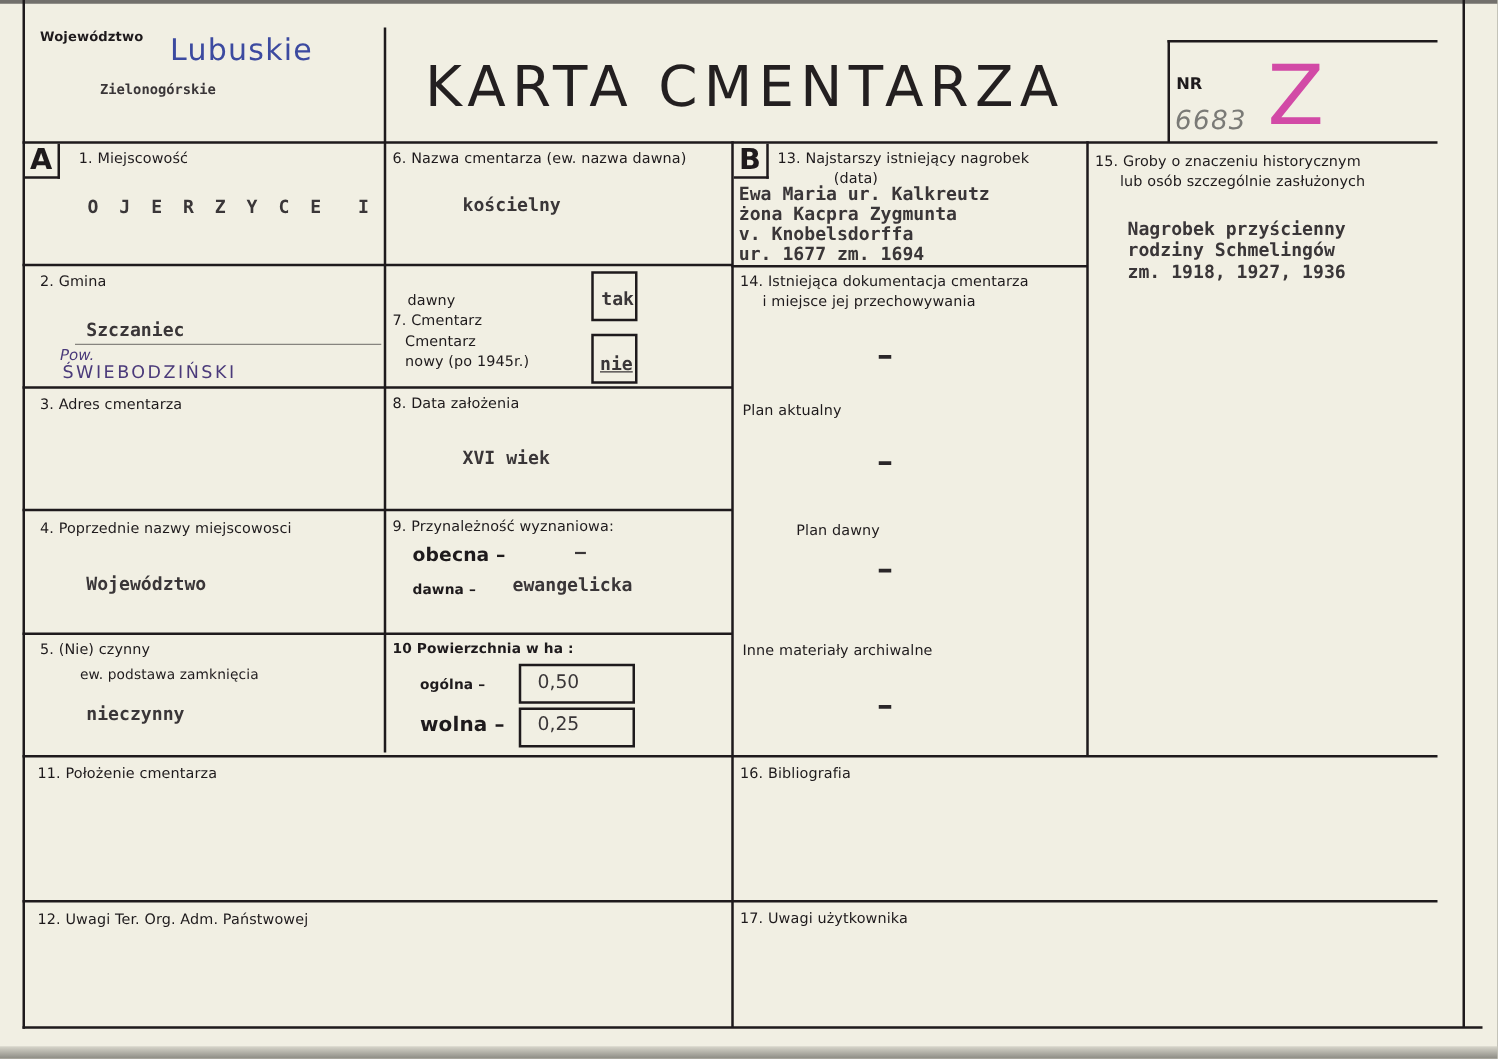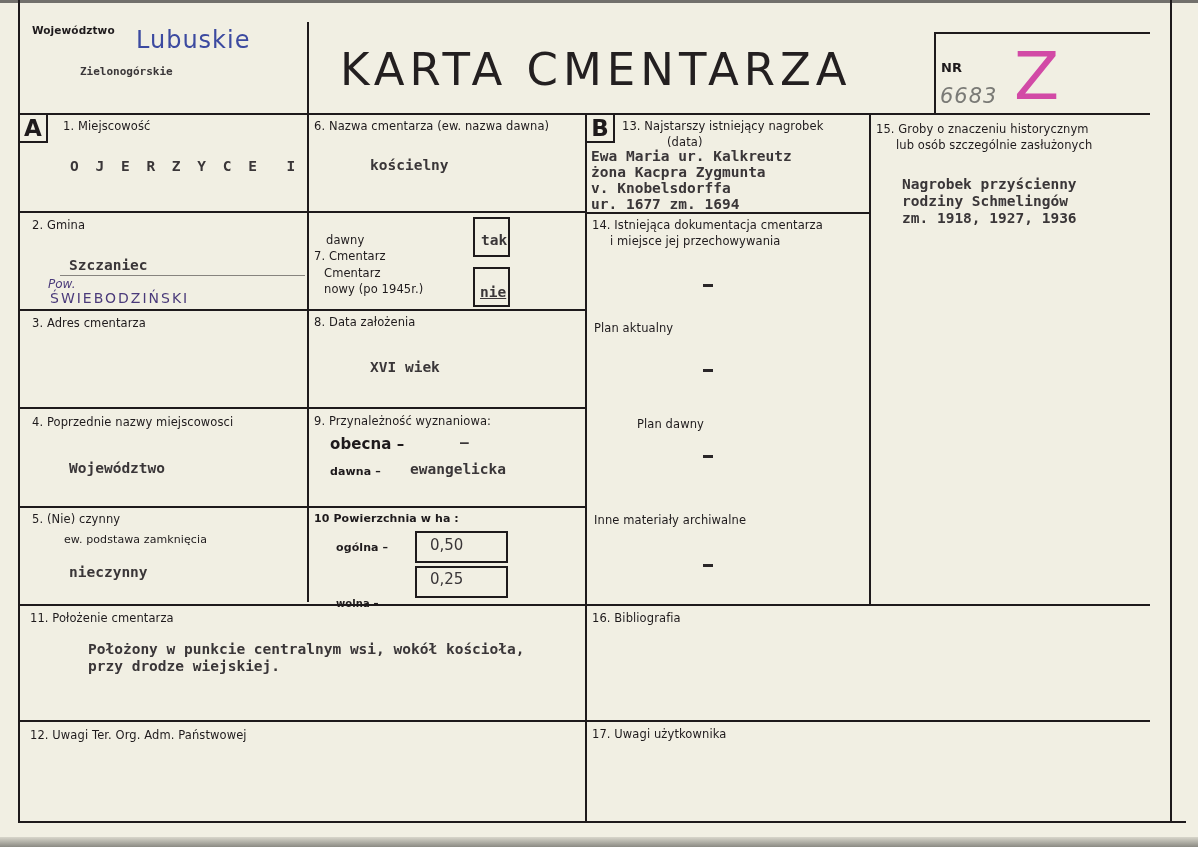--- a/index.html
+++ b/index.html
@@ -93,21 +93,21 @@
   <div class="lbl" style="left:314px;top:414px;">9. Przynależność   wyznaniowa:</div>
   <div class="lbl" style="left:330px;top:437px;font-weight:bold;font-size:15px;">obecna –</div>
   <div class="tw" style="left:460px;top:434px;">–</div>
   <div class="lbl" style="left:330px;top:464px;font-weight:bold;font-size:11px;">dawna  –</div>
   <div class="tw" style="left:410px;top:461px;">ewangelicka</div>
 
   <div class="lbl" style="left:314px;top:511px;font-weight:bold;font-size:11px;">10 Powierzchnia   w  ha :</div>
   <div class="lbl" style="left:336px;top:540px;font-weight:bold;font-size:11px;">ogólna –</div>
   <div class="boxed" style="left:415px;top:531px;width:89px;height:28px;"></div>
   <div class="tw" style="left:430px;top:537px;font-weight:normal;font-family:'DejaVu Sans', sans-serif;font-size:15px;">0,50</div>
-  <div class="lbl" style="left:336px;top:596px;font-weight:bold;font-size:10px;">wolna  –</div>
+  <div class="lbl" style="left:336px;top:572px;font-weight:bold;font-size:16px;">wolna  –</div>
   <div class="boxed" style="left:415px;top:566px;width:89px;height:28px;"></div>
   <div class="tw" style="left:430px;top:571px;font-weight:normal;font-family:'DejaVu Sans', sans-serif;font-size:15px;">0,25</div>
 
   <div class="letterbox" style="left:587px;top:115px;border-left:none;">B</div>
   <div class="lbl" style="left:622px;top:119px;">13. Najstarszy  istniejący nagrobek</div>
   <div class="lbl" style="left:667px;top:135px;">(data)</div>
   <div class="tw ml" style="left:591px;top:148px;line-height:16px;">Ewa Maria ur. Kalkreutz
 żona Kacpra Zygmunta
 v. Knobelsdorffa
 ur. 1677 zm. 1694</div>
@@ -122,20 +122,18 @@
   <div class="lbl" style="left:594px;top:513px;">Inne  materiały  archiwalne</div>
   <div class="dash" style="left:703px;top:564px;"></div>
 
   <div class="lbl" style="left:876px;top:122px;">15. Groby o znaczeniu historycznym</div>
   <div class="lbl" style="left:896px;top:138px;">lub osób szczególnie zasłużonych</div>
   <div class="tw ml" style="left:902px;top:176px;line-height:17px;">Nagrobek przyścienny
 rodziny Schmelingów
 zm. 1918, 1927, 1936</div>
 
   <div class="lbl" style="left:30px;top:611px;">11. Położenie  cmentarza</div>
-  <div class="tw ml" style="left:88px;top:641px;line-height:17px;">Położony w punkcie centralnym wsi, wokół kościoła,
-przy drodze wiejskiej.</div>
 
   <div class="lbl" style="left:30px;top:728px;">12. Uwagi   Ter. Org.  Adm. Państwowej</div>
 
   <div class="lbl" style="left:592px;top:611px;">16. Bibliografia</div>
   <div class="lbl" style="left:592px;top:727px;">17. Uwagi  użytkownika</div>
 </div>
 
 </body></html>

